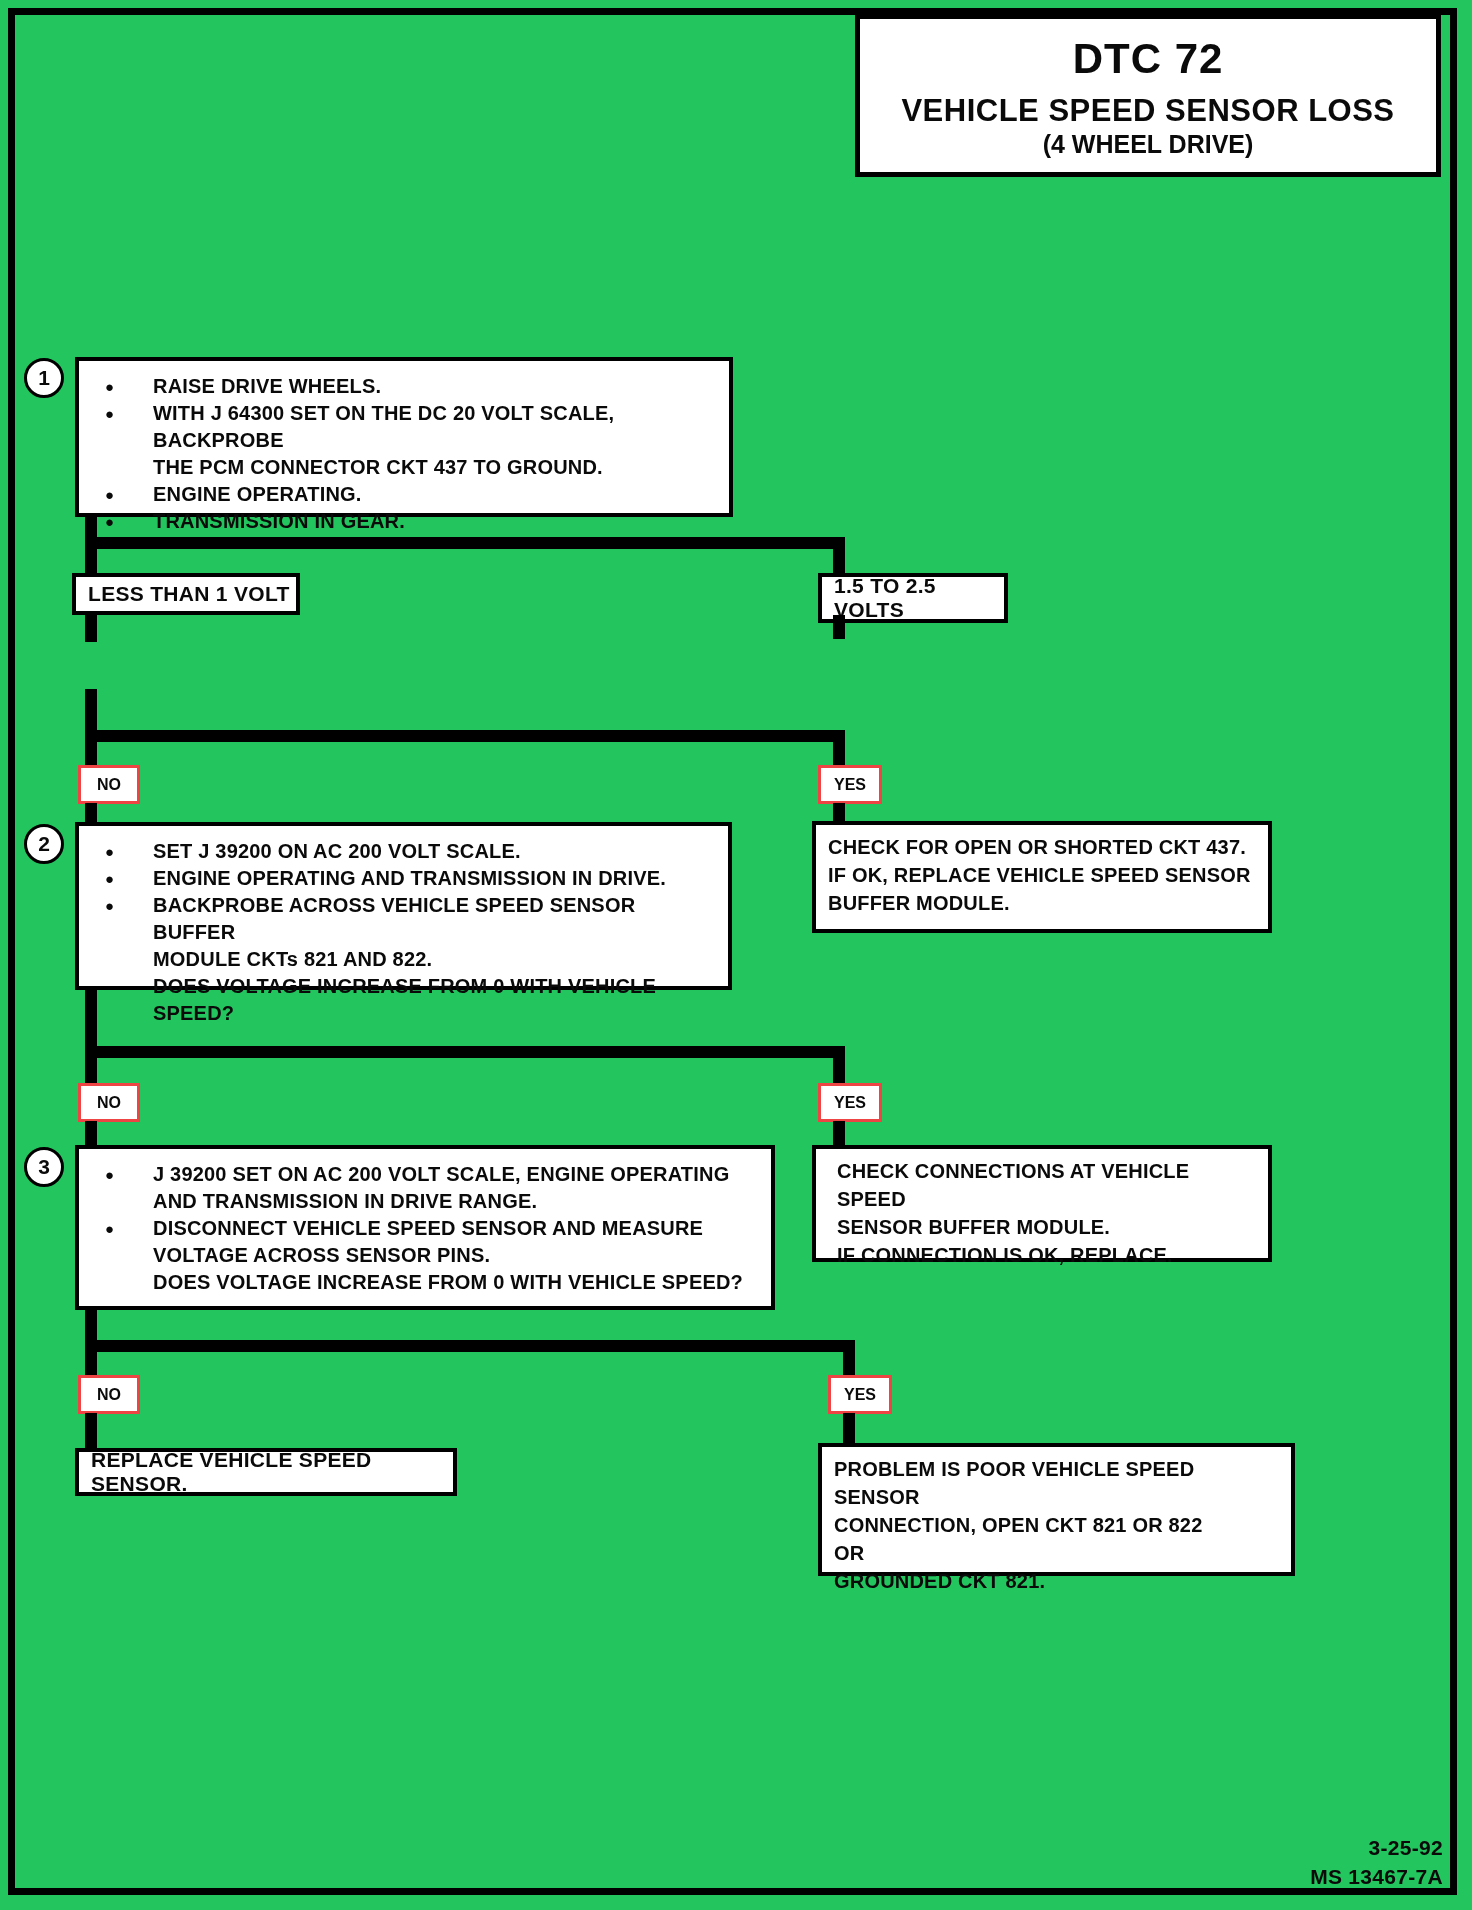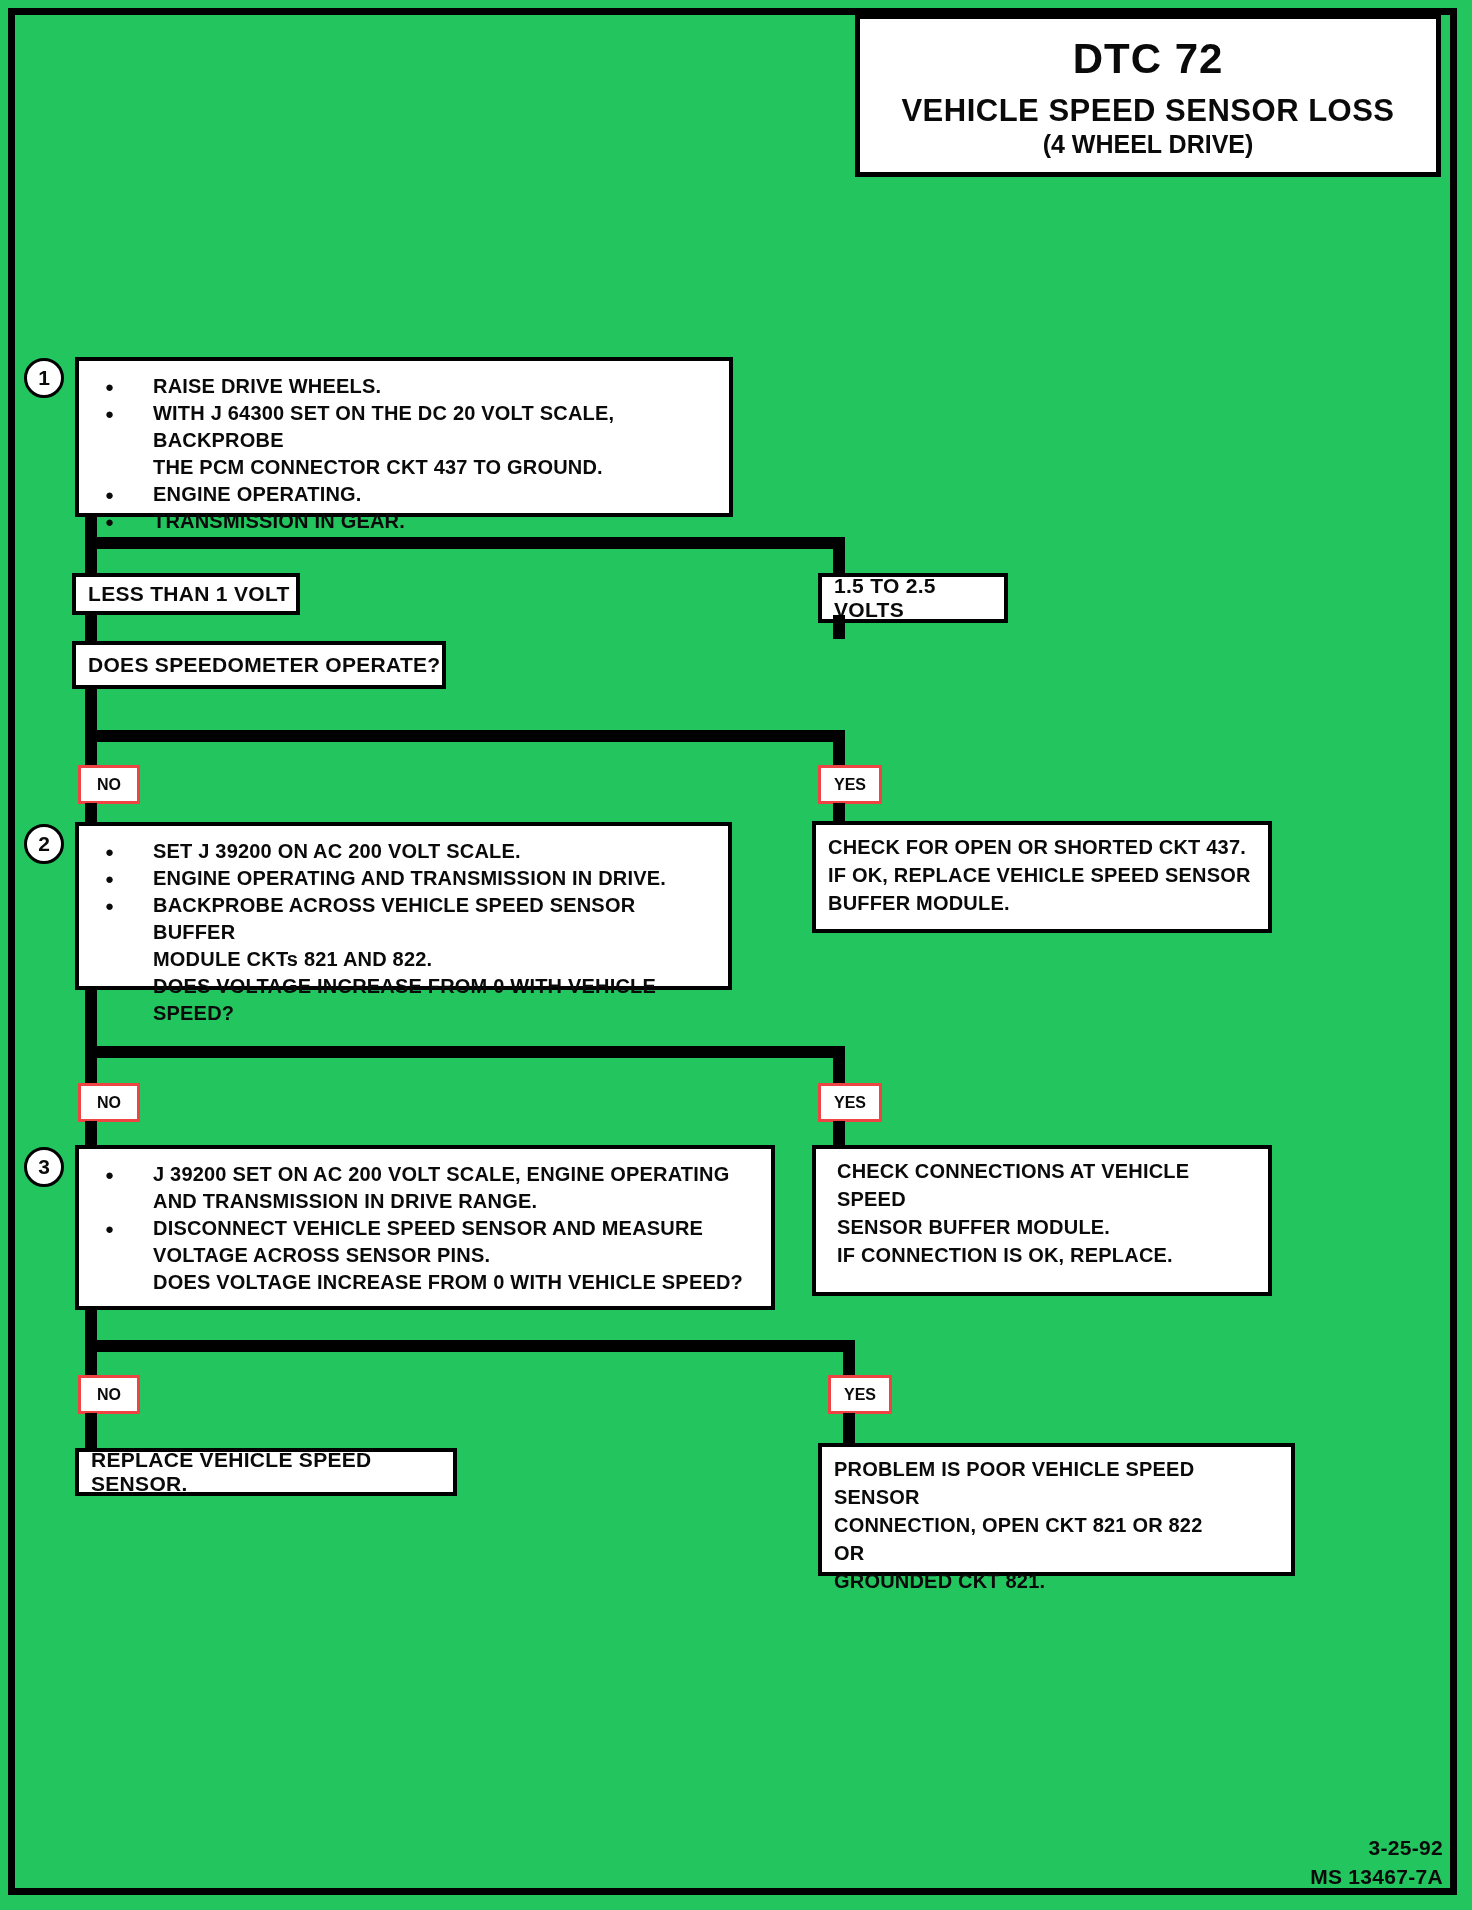--- a/index.html
+++ b/index.html
@@ -83,21 +83,20 @@
   <div class="ln" style="left:85px;top:515px;width:12px;height:60px;"></div>
   <div class="ln" style="left:85px;top:537px;width:760px;height:12px;"></div>
   <div class="ln" style="left:833px;top:537px;width:12px;height:38px;"></div>
 
   <div class="box label-box" style="left:72px;top:573px;width:228px;height:42px;">LESS THAN 1 VOLT</div>
   <div class="box label-box" style="left:818px;top:573px;width:190px;height:50px;">1.5 TO 2.5 VOLTS</div>
 
   <div class="ln" style="left:85px;top:615px;width:12px;height:27px;"></div>
   <div class="ln" style="left:833px;top:615px;width:12px;height:24px;"></div>
 
-  <div class="box label-box" style="left:72px;top:641px;width:374px;height:48px;">DOES SPEEDOMETER OPERATE?</div>
 
   <div class="ln" style="left:85px;top:689px;width:12px;height:76px;"></div>
   <div class="ln" style="left:85px;top:730px;width:760px;height:12px;"></div>
   <div class="ln" style="left:833px;top:730px;width:12px;height:35px;"></div>
 
   <div class="box decision" style="left:78px;top:765px;width:62px;height:39px;">NO</div>
   <div class="box decision" style="left:818px;top:765px;width:64px;height:39px;">YES</div>
 
   <div class="ln" style="left:85px;top:803px;width:12px;height:20px;"></div>
   <div class="ln" style="left:833px;top:803px;width:12px;height:20px;"></div>
@@ -150,21 +149,21 @@
     <div class="brow">
       <span class="bullet">●</span>
       <span class="btext">DISCONNECT VEHICLE SPEED SENSOR AND MEASURE
 VOLTAGE ACROSS SENSOR PINS.</span>
     </div>
     <div class="brow">
       <span class="bullet"></span>
       <span class="btext">DOES VOLTAGE INCREASE FROM 0 WITH VEHICLE SPEED?</span>
     </div>
   </div>
-  <div class="box result-box" style="left:812px;top:1145px;width:460px;height:151px;padding-left:21px;">CHECK CONNECTIONS AT VEHICLE SPEED
+  <div class="box result-box" style="left:812px;top:1145px;width:460px;height:117px;padding-left:21px;">CHECK CONNECTIONS AT VEHICLE SPEED
 SENSOR BUFFER MODULE.
 IF CONNECTION IS OK, REPLACE.</div>
 
   <div class="ln" style="left:85px;top:1308px;width:12px;height:67px;"></div>
   <div class="ln" style="left:85px;top:1340px;width:770px;height:12px;"></div>
   <div class="ln" style="left:843px;top:1340px;width:12px;height:35px;"></div>
 
   <div class="box decision" style="left:78px;top:1375px;width:62px;height:39px;">NO</div>
   <div class="box decision" style="left:828px;top:1375px;width:64px;height:39px;">YES</div>
 

